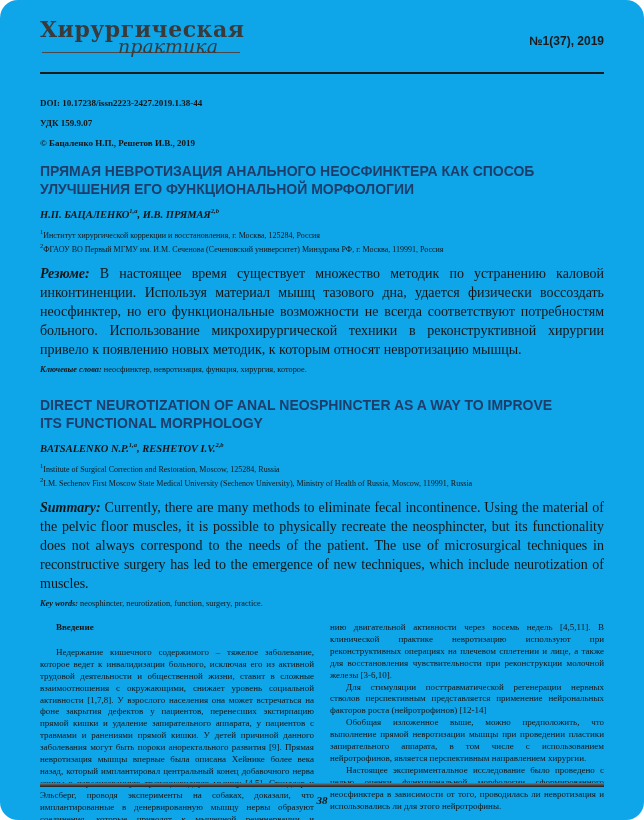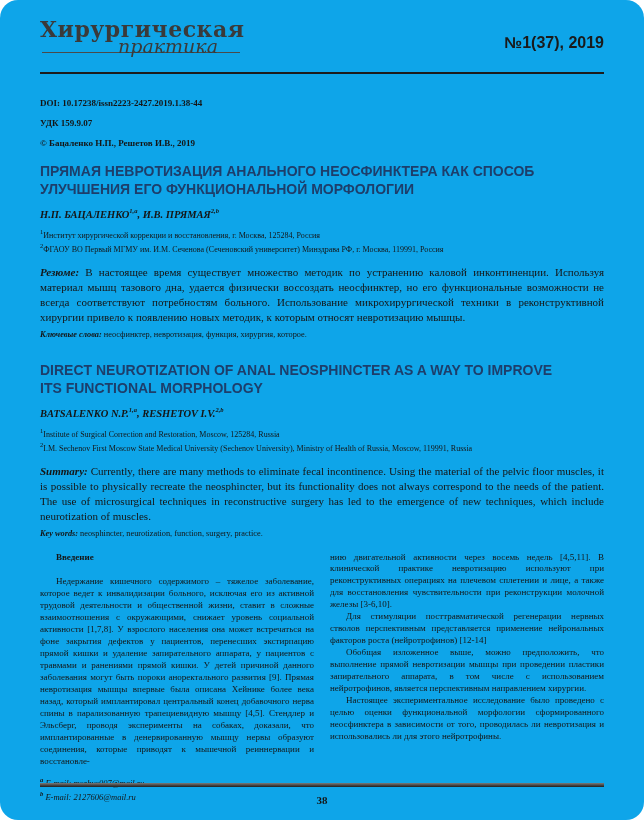--- a/index.html
+++ b/index.html
@@ -8,46 +8,46 @@
     width: 644px; height: 820px; margin: 0 auto; background: #0ea5e9;
     padding: 16px 40px 0 40px; position: relative; overflow: hidden;
     font-family: "Liberation Serif", serif; color: #151515; border-radius: 18px;
   }
   
   .hdr { display: flex; justify-content: space-between; align-items: flex-start; }
   .logo { position: relative; width: 260px; height: 52px; }
   .logo-l1 { font-family: "DejaVu Serif", serif; font-weight: 700; font-size: 22px; color: #3a3a3a; letter-spacing: 0.5px; }
   .logo-stroke { position: absolute; left: 2px; top: 36px; width: 198px; border-top: 1.5px solid #4a4a4a; }
   .logo-l2 { font-family: "DejaVu Serif", serif; font-style: italic; font-size: 19px; color: #3a3a3a; margin: -7px 0 0 78px; position: relative; }
-  .issue { font-family: "Liberation Sans", sans-serif; font-weight: 700; font-size: 16px; margin-top: 18px; color: #1a1a1a; }
+  .issue { font-family: "Liberation Sans", sans-serif; font-weight: 700; font-size: 12px; margin-top: 18px; color: #1a1a1a; }
   .hdr-rule { border: 0; border-top: 2px solid #1c1c1c; margin-top: 4px; }
   
   .meta { margin-top: 24px; font-size: 9px; font-weight: 700; }
   .meta > div { margin-bottom: 10px; }
   
   .title { font-family: "Liberation Sans", sans-serif; font-weight: 700; font-size: 14px; line-height: 1.3; color: var(--title-color, #1d3e6b); margin-top: 14px; width: 92%; }
   .authors { margin-top: 9px; font-style: italic; font-weight: 700; font-size: 10.5px; }
   .authors sup, .affils sup { font-size: 6.5px; }
   .affils { margin-top: 7px; font-size: 8px; line-height: 1.45; font-weight: 400; }
-  .abstract { margin-top: 10px; font-size: 11px; line-height: 1.35; text-align: justify; }
+  .abstract { margin-top: 10px; font-size: 14px; line-height: 1.35; text-align: justify; }
   .kw { margin-top: 5px; font-size: 8.3px; text-align: justify; }
   .lbl { font-weight: 700; font-style: italic; }
   .en-block { margin-top: 22px; }
   
   .cols { display: flex; gap: 16px; margin-top: 14px; }
   .col { flex: 1; font-size: 9px; line-height: 1.33; text-align: justify; }
   .intro-h { font-weight: 700; text-indent: 16px; margin-bottom: 13px; text-align: left; }
   .col p { text-indent: 16px; }
   .col p.noindent { text-indent: 0; }
   
   .footnotes { margin-top: 8px; font-size: 8.5px; font-style: italic; }
   .footnotes .fn { margin-bottom: 2px; }
   .footnotes sup { font-weight: 700; font-size: 6.5px; }
   
-  .bottom { position: absolute; left: 40px; right: 40px; bottom: 14px; }
+  .bottom { position: absolute; left: 40px; right: 40px; bottom: 14px; font-style: italic; }
   .bottom-rule { height: 4px; background: linear-gradient(to bottom, #7a7a7a, #1e1e1e); }
   .pageno { text-align: center; font-weight: 700; font-size: 11px; margin-top: 7px; }
 </style>
 </head>
 <body>
 
 <div class="page">
 
   <header class="hdr">
     <div class="logo">

